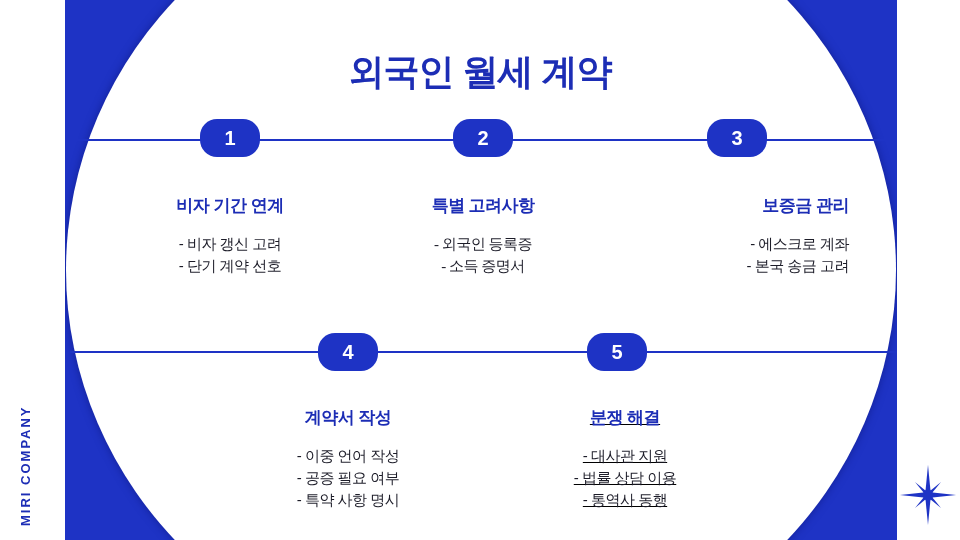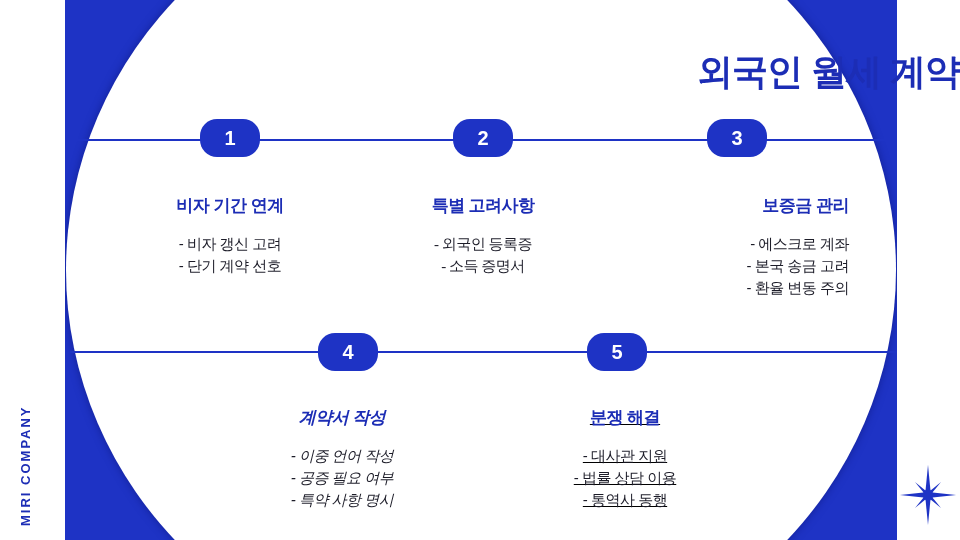--- a/index.html
+++ b/index.html
@@ -14,21 +14,21 @@
     background:#1E33C5; overflow:hidden;
   }
   .ellipse {
     position:absolute; left:1px; top:-130px; width:830px; height:800px;
     background:#ffffff; border-radius:50%;
     box-shadow:0 0 9px rgba(10,16,110,0.55);
   }
   
   .title {
     position:absolute; top:48px; left:0; width:960px;
-    text-align:right; font-size:36px; font-weight:bold;
+    text-align:center; font-size:36px; font-weight:bold;
     color:#1C2DB5; letter-spacing:-1px;
   }
   
   .tline {
     position:absolute; left:70px; width:827px; height:2px;
     background:#1E33C5;
   }
   .tline.r1 { top:139px; }
   .tline.r2 { top:351px; }
   
@@ -42,21 +42,21 @@
   .pill.p3 { left:707px; top:119px; }
   .pill.p4 { left:318px; top:333px; }
   .pill.p5 { left:587px; top:333px; }
   
   .col {
     position:absolute; width:224px; text-align:center;
   }
   .col.c1 { left:118px; top:194px;text-align:center; }
   .col.c2 { left:371px; top:194px;font-family:Liberation Serif, serif; }
   .col.c3 { left:625px; top:194px;text-align:right; }
-  .col.c4 { left:230px; top:406px;font-style:italic; }
+  .col.c4 { left:236px; top:406px; }
   .col.c5 { left:513px; top:406px;text-decoration:underline; }
   .col h3 {
     font-size:17px; font-weight:bold; color:#1C2DB5;
     margin-bottom:16px; letter-spacing:-0.5px;
   }
   .col li {
     list-style:none; font-size:15px; line-height:22px;
     color:#1C1C28; letter-spacing:-0.5px;
   }
   
@@ -105,21 +105,20 @@
       <li>- 외국인 등록증</li>
       <li>- 소득 증명서</li>
     </ul>
   </div>
 
   <div class="col c3">
     <h3>보증금 관리</h3>
     <ul>
       <li>- 에스크로 계좌</li>
       <li>- 본국 송금 고려</li>
-      <li>- 환율 변동 주의</li>
     </ul>
   </div>
 
   <div class="tline r2"></div>
   <div class="pill p4">
     <span>4</span>
   </div>
   <div class="pill p5">
     <span>5</span>
   </div>

